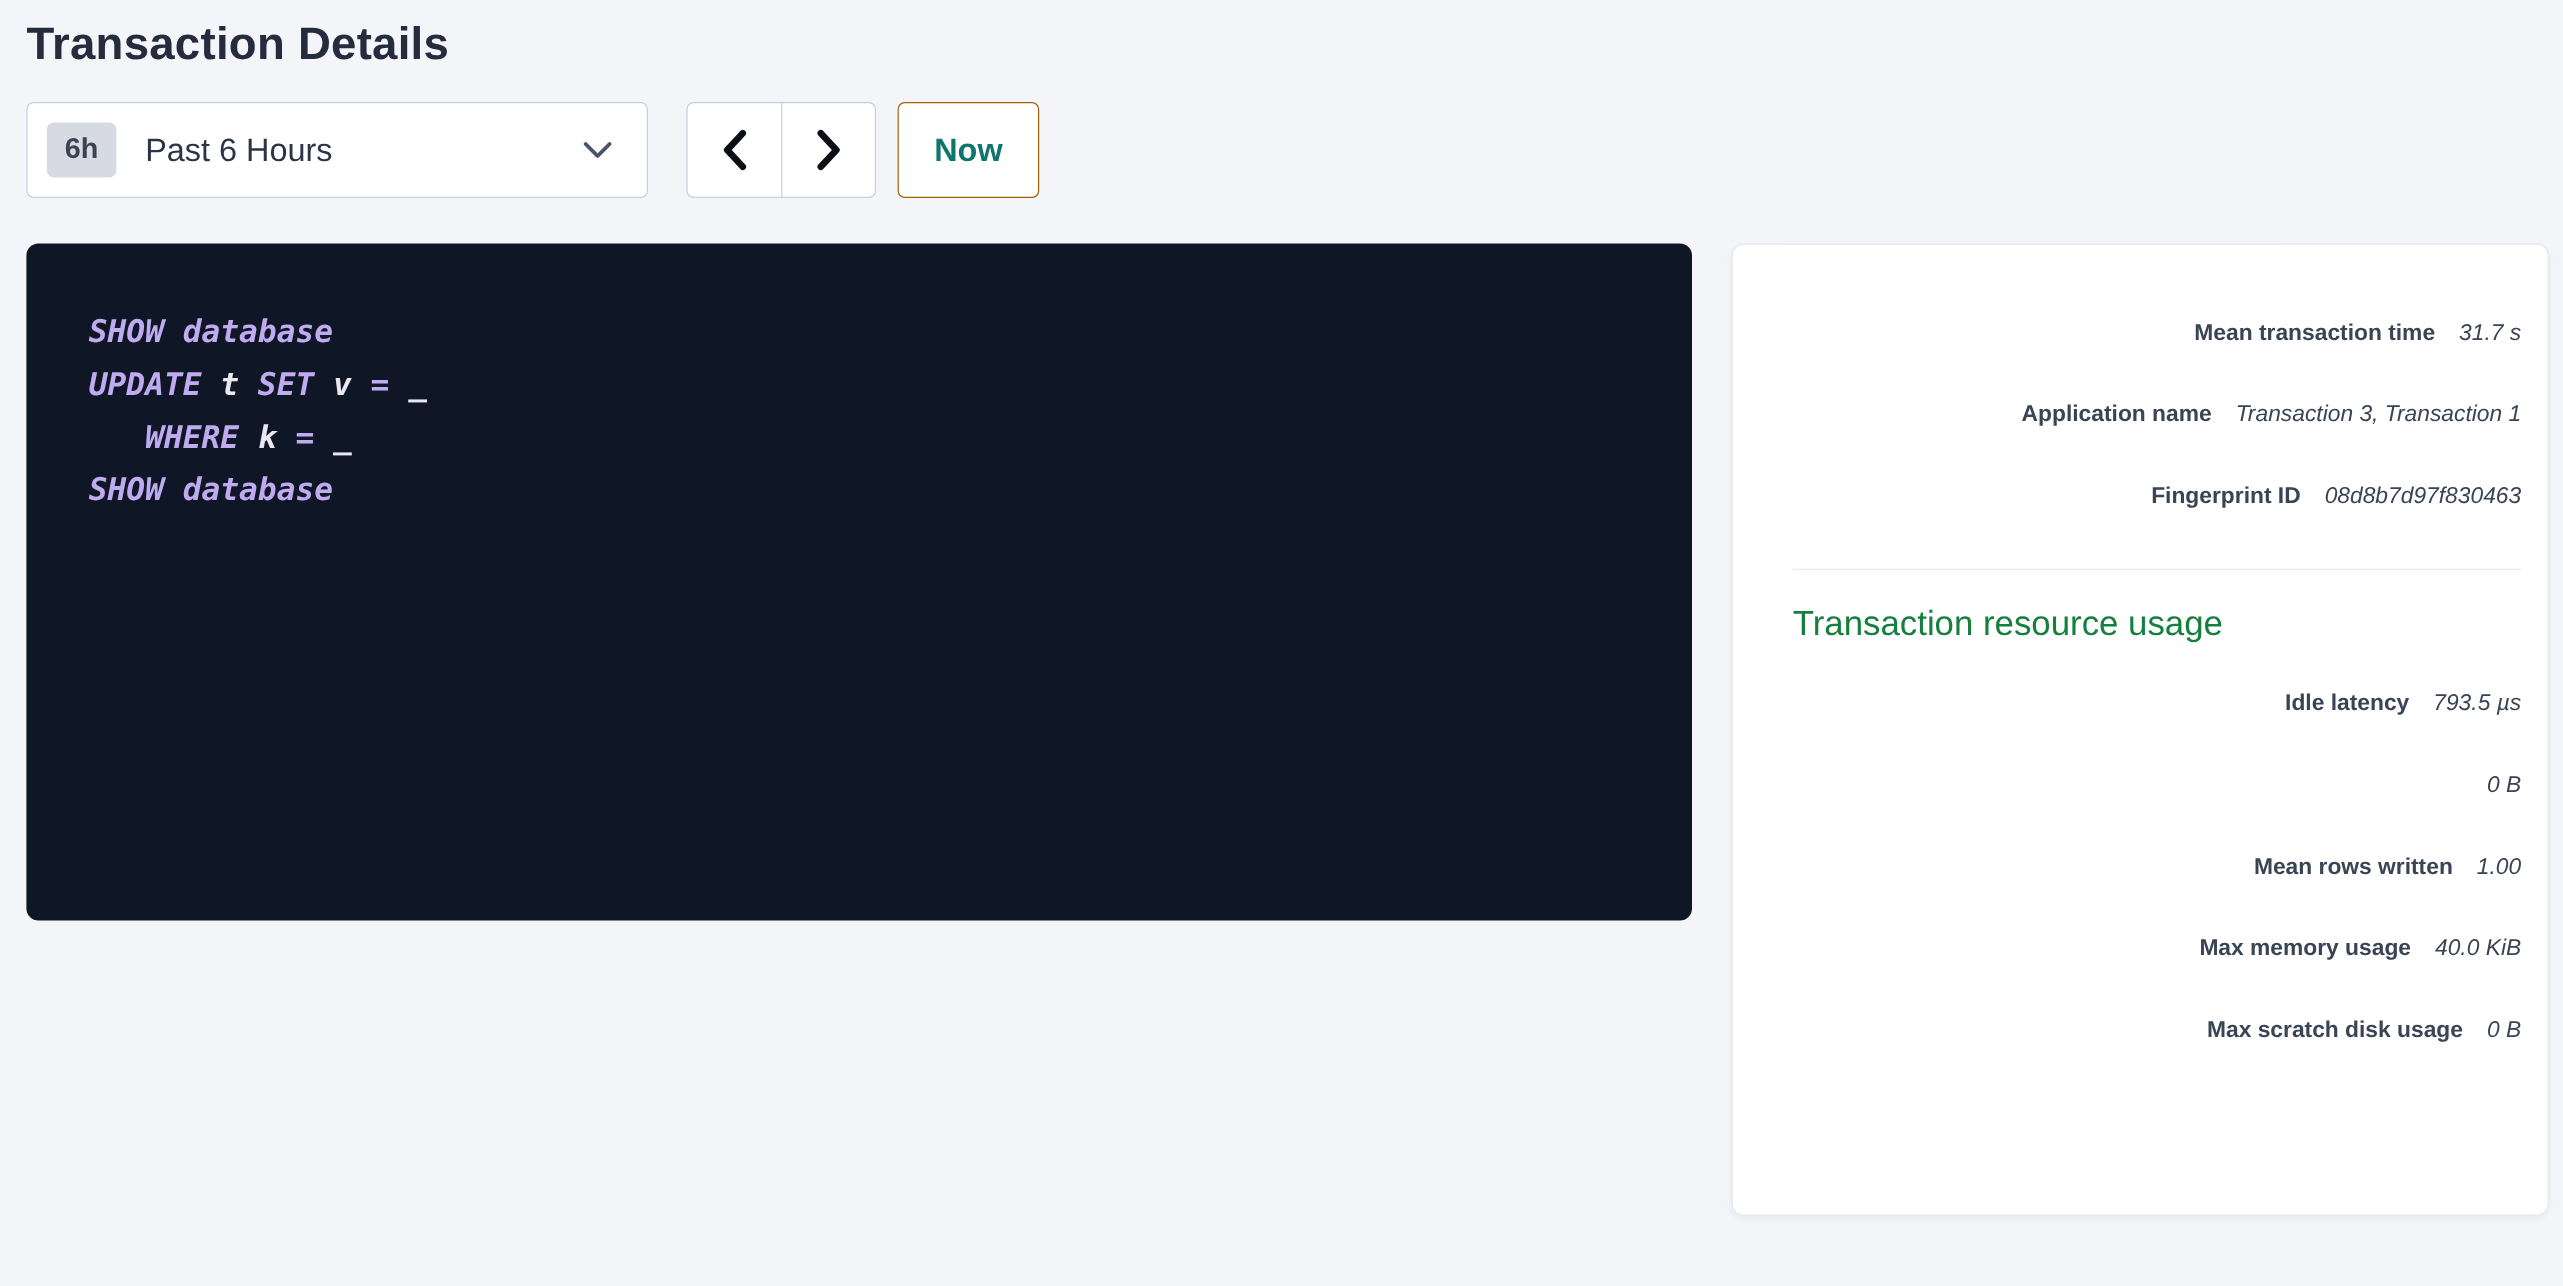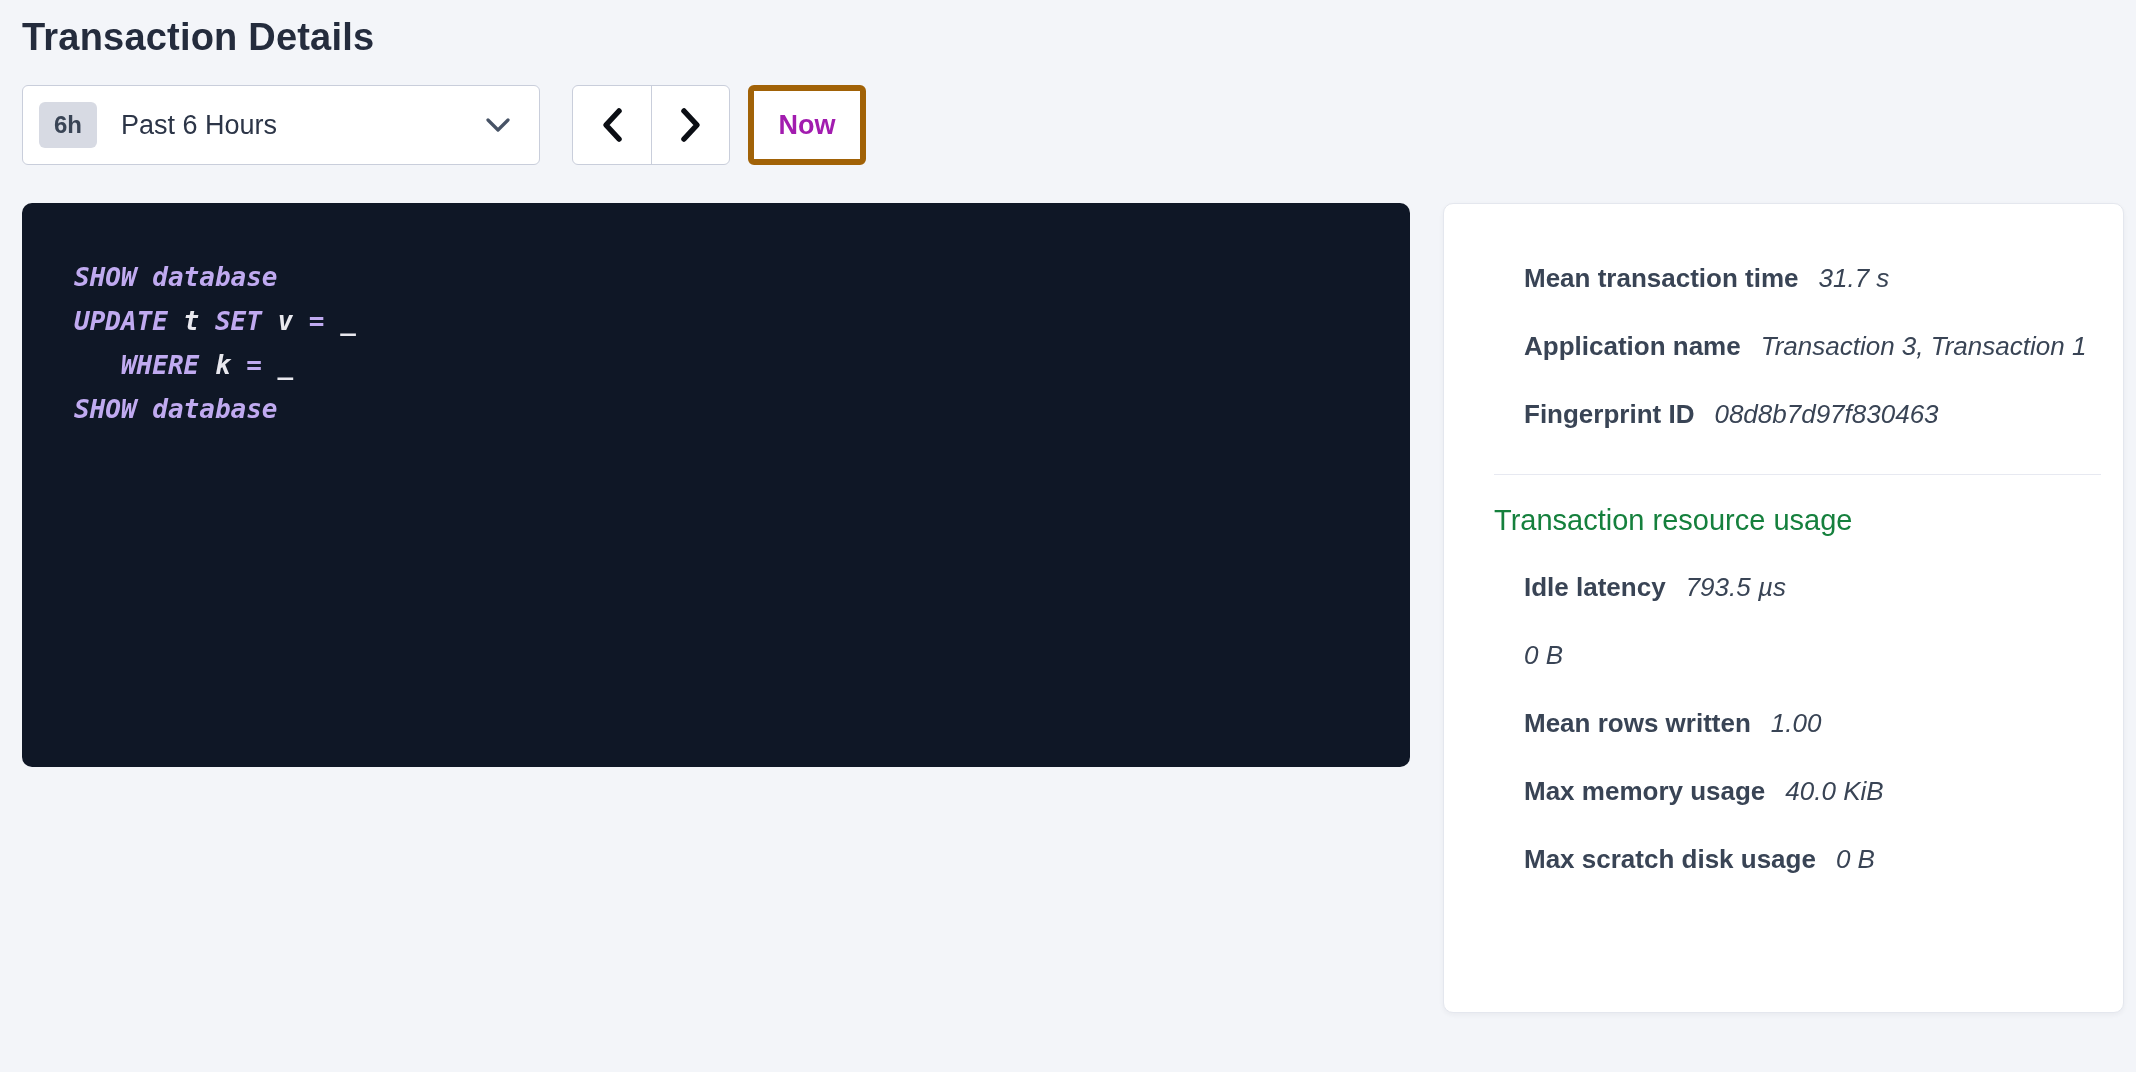--- a/index.html
+++ b/index.html
@@ -30,23 +30,23 @@
     margin-left:32px;display:flex;background:#fff;height:80px;box-sizing:border-box;
     border:1px solid #c9cedb;border-radius:6px;overflow:hidden;
   }
   .nav-btn{
     width:78px;border:none;background:transparent;display:flex;
     align-items:center;justify-content:center;cursor:pointer;padding:0;
   }
   .nav-btn + .nav-btn{border-left:1px solid #c9cedb;}
   .now-btn{
     margin-left:18px;width:118px;height:80px;background:#fff;
-    border:6px solid #a16207;border-radius:6px;
+    border:1px solid #a16207;border-radius:6px;
     font-family:"Liberation Sans", sans-serif;
-    font-size:27px;font-weight:700;color:#a21caf;cursor:pointer;
+    font-size:27px;font-weight:700;color:#0f766e;cursor:pointer;
   }
   .caption{margin-top:16px;font-size:24px;color:#394455;}
   .caption b{color:#2f3848;}
   
   .main{display:flex;gap:33px;margin-top:38px;align-items:flex-start;}
   .sql-box{
     flex:1;height:564px;box-sizing:border-box;
     background:#0f1726;border-radius:10px;
     padding:52px 20px 0 52px;
     font-family:"DejaVu Sans Mono", monospace;
@@ -55,22 +55,22 @@
   .code-line{line-height:44px;white-space:pre;}
   .tok-kw{color:#c0aaf0;}
   .tok-pl{color:#e8e8ee;}
   .details-card{
     width:681px;min-height:810px;box-sizing:border-box;background:#fff;
     border:1px solid #e4e7ee;border-radius:10px;
     box-shadow:0 2px 5px rgba(30,40,60,.05);
     padding:40px 22px 38px 50px;
   }
   .stat-row{
-    display:flex;justify-content:flex-start;align-items:center;
-    height:68px;font-size:26px;margin-left:30px;
+    display:flex;justify-content:flex-end;align-items:center;
+    height:68px;font-size:19px;
   }
   .stat-label{font-weight:700;color:#394455;padding-right:20px;white-space:nowrap;}
   .stat-value{color:#394455;text-align:right;white-space:nowrap;font-style:italic;}
   .divider{border:none;border-top:1px solid #e7e9f1;margin:26px 0 12px;}
   .resource-heading{
     font-size:29px;font-weight:400;color:#15803d;margin:0;
     height:66px;display:flex;align-items:center;
   }
 </style>
 </head>

